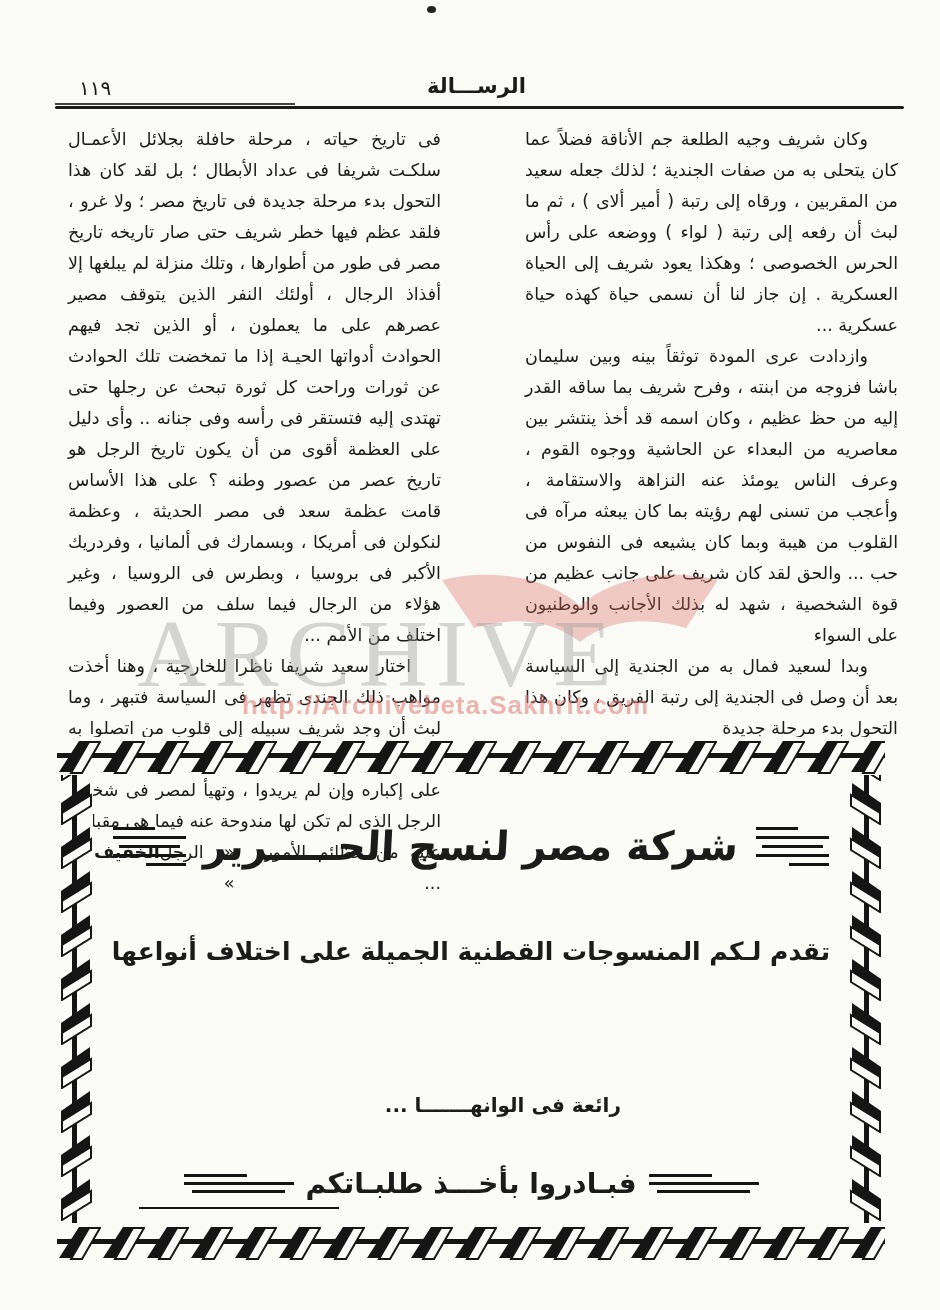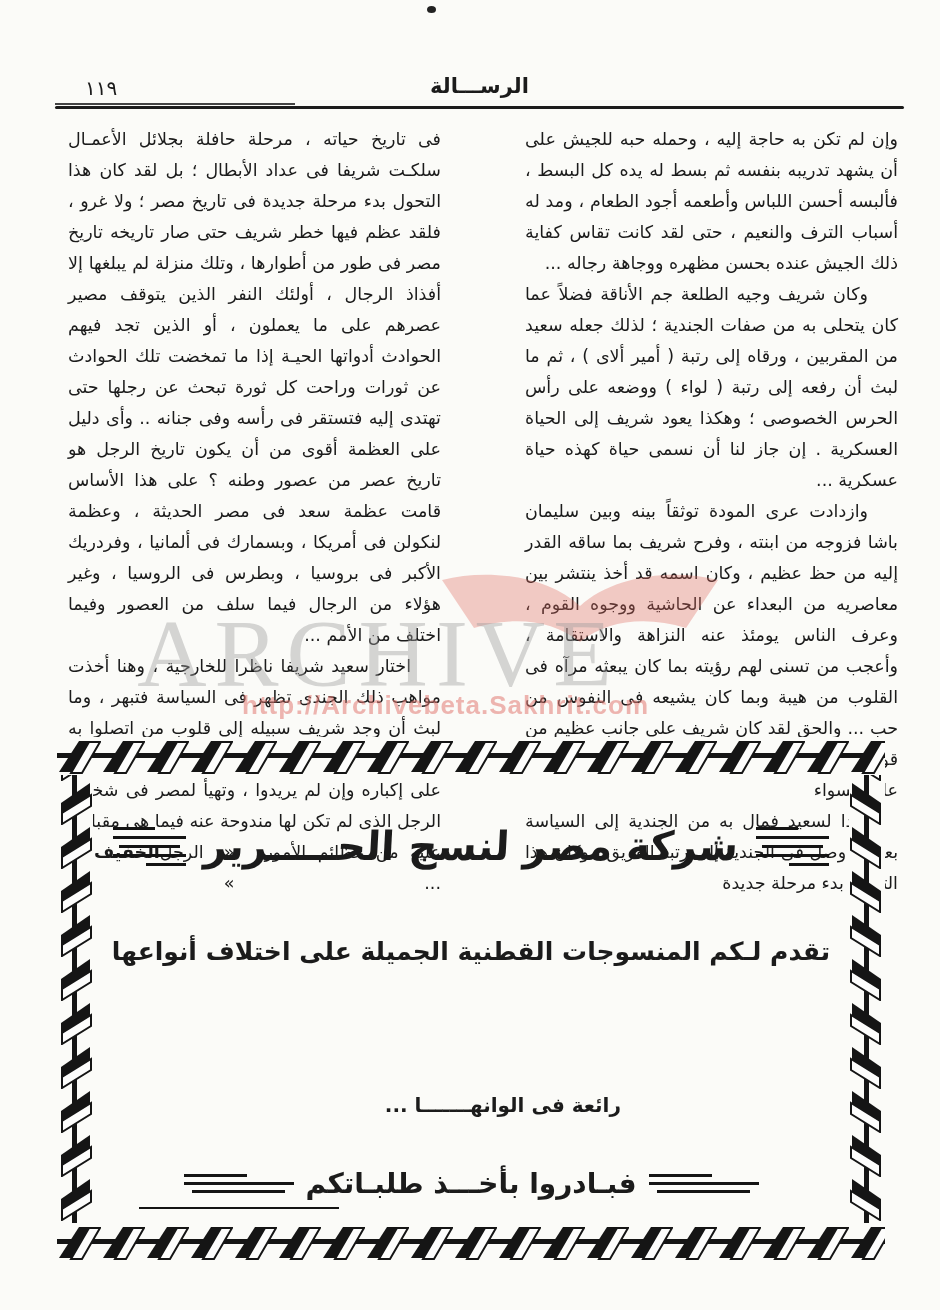--- a/index.html
+++ b/index.html
@@ -2,21 +2,21 @@
 <html lang="ar"><head>
 <meta charset="utf-8">
 <style>
   html,body{margin:0;padding:0;}
   body{
     width:940px;height:1310px;position:relative;overflow:hidden;
     background:#fbfbf8;color:#1b1b1b;
     font-family:"DejaVu Sans",sans-serif;
   }
   
-  .header{position:absolute;top:74px;left:57px;right:38px;height:34px;}
+  .header{position:absolute;top:74px;left:51px;right:38px;height:34px;}
   .page-number{position:absolute;left:28px;top:2px;font-size:20px;letter-spacing:1px;}
   .journal-title{position:absolute;left:0;right:0;top:0;text-align:center;font-size:21px;font-weight:bold;}
   .header-rule{position:absolute;left:55px;right:36px;top:106px;height:3px;background:#1c1c1c;border-radius:2px;}
   .header-rule2{position:absolute;left:55px;width:240px;top:103px;height:1.5px;background:#444;}
   .speck{position:absolute;background:#222;border-radius:50%;}
   
   .columns{
     position:absolute;top:124px;right:42px;left:40px;height:606px;
     direction:rtl;display:flex;gap:56px;z-index:1;
   }
@@ -77,21 +77,20 @@
 
 <div class="header">
   <span class="page-number">١١٩</span>
   <span class="journal-title">الرســـالة</span>
 </div>
 <div class="header-rule"></div>
 <div class="header-rule2"></div>
 
 <div class="columns">
   <div class="col">
-    <p>وإن لم تكن به حاجة إليه ، وحمله حبه للجيش على أن يشهد تدريبه بنفسه ثم بسط له يده كل البسط ، فألبسه أحسن اللباس وأطعمه أجود الطعام ، ومد له أسباب الترف والنعيم ، حتى لقد كانت تقاس كفاية ذلك الجيش عنده بحسن مظهره ووجاهة رجاله ...</p>
     <p class="indent">وكان شريف وجيه الطلعة جم الأناقة فضلاً عما كان يتحلى به من صفات الجندية ؛ لذلك جعله سعيد من المقربين ، ورقاه إلى رتبة ( أمير ألاى ) ، ثم ما لبث أن رفعه إلى رتبة ( لواء ) ووضعه على رأس الحرس الخصوصى ؛ وهكذا يعود شريف إلى الحياة العسكرية . إن جاز لنا أن نسمى حياة كهذه حياة عسكرية ...</p>
     <p class="indent">وازدادت عرى المودة توثقاً بينه وبين سليمان باشا فزوجه من ابنته ، وفرح شريف بما ساقه القدر إليه من حظ عظيم ، وكان اسمه قد أخذ ينتشر بين معاصريه من البعداء عن الحاشية ووجوه القوم ، وعرف الناس يومئذ عنه النزاهة والاستقامة ، وأعجب من تسنى لهم رؤيته بما كان يبعثه مرآه فى القلوب من هيبة وبما كان يشيعه فى النفوس من حب ... والحق لقد كان شريف على جانب عظيم من قوة الشخصية ، شهد له بذلك الأجانب والوطنيون على السواء</p>
     <p class="indent">وبدا لسعيد فمال به من الجندية إلى السياسة بعد أن وصل فى الجندية إلى رتبة الفريق ، وكان هذا التحول بدء مرحلة جديدة</p>
   </div>
   <div class="col">
     <p>فى تاريخ حياته ، مرحلة حافلة بجلائل الأعمـال سلكـت شريفا فى عداد الأبطال ؛ بل لقد كان هذا التحول بدء مرحلة جديدة فى تاريخ مصر ؛ ولا غرو ، فلقد عظم فيها خطر شريف حتى صار تاريخه تاريخ مصر فى طور من أطوارها ، وتلك منزلة لم يبلغها إلا أفذاذ الرجال ، أولئك النفر الذين يتوقف مصير عصرهم على ما يعملون ، أو الذين تجد فيهم الحوادث أدواتها الحيـة إذا ما تمخضت تلك الحوادث عن ثورات وراحت كل ثورة تبحث عن رجلها حتى تهتدى إليه فتستقر فى رأسه وفى جنانه .. وأى دليل على العظمة أقوى من أن يكون تاريخ الرجل هو تاريخ عصر من عصور وطنه ؟ على هذا الأساس قامت عظمة سعد فى مصر الحديثة ، وعظمة لنكولن فى أمريكا ، وبسمارك فى ألمانيا ، وفردريك الأكبر فى بروسيا ، وبطرس فى الروسيا ، وغير هؤلاء من الرجال فيما سلف من العصور وفيما اختلف من الأمم ...</p>
     <p class="indent">اختار سعيد شريفا ناظرا للخارجية ، وهنا أخذت مواهب ذلك الجندى تظهر فى السياسة فتبهر ، وما لبث أن وجد شريف سبيله إلى قلوب من اتصلوا به فحمل أنصاره على محبته ، وحمل خصومه وحاسديه على إكباره وإن لم يريدوا ، وتهيأ لمصر فى شخصه الرجل الذى لم تكن لها مندوحة عنه فيما هى مقبلة</p>
     <div class="sig-row">
       <span>عليه من عظائم الأمور ...</span>
       <span class="cont">« الرجل »</span>

